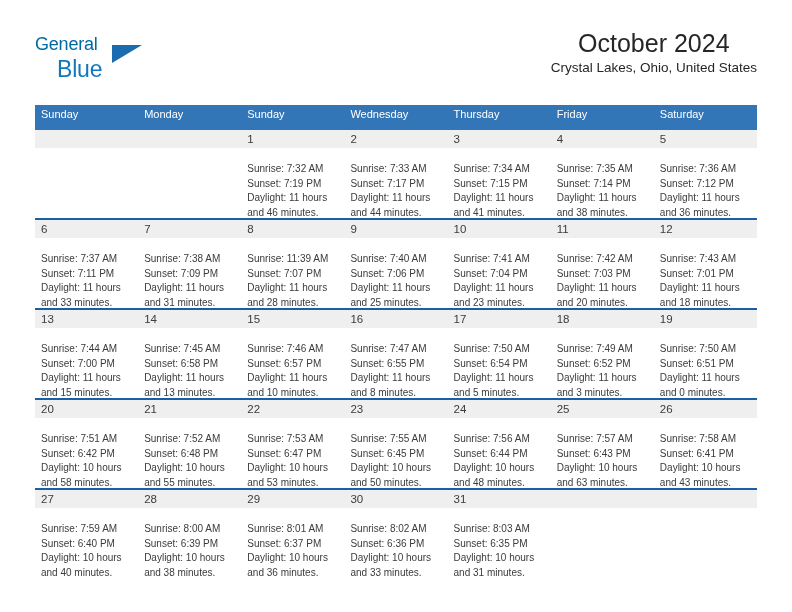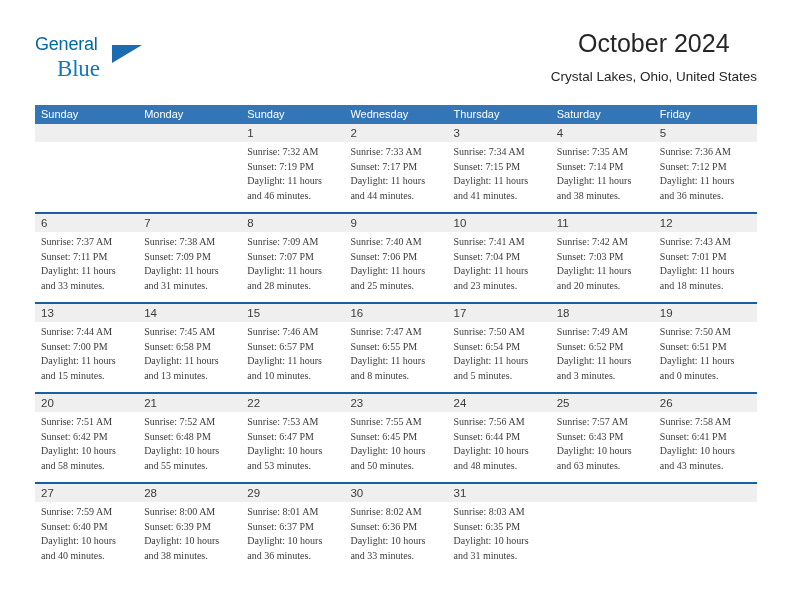--- a/index.html
+++ b/index.html
@@ -44,21 +44,21 @@
     color: #0369a1;
     font-family: "Liberation Sans", sans-serif;
   }
   .brand-blue {
     position: absolute;
     left: 22px;
     top: 22px;
     font-size: 23px;
     letter-spacing: -0.2px;
     color: #1278be;
-    font-family: Liberation Serif, serif;
+    font-family: Liberation Sans, sans-serif;
   }
   .brand-triangle {
     position: absolute;
     left: 77px;
     top: 11px;
     width: 0;
     height: 0;
     border-top: 0 solid transparent;
     border-left: 30px solid #1a6bb0;
     border-bottom: 18px solid transparent;
@@ -73,35 +73,34 @@
   .cal-title {
     font-size: 25px;
     color: #262626;
     line-height: 30px;
     white-space: nowrap;
   }
   .cal-subtitle {
     font-size: 13.5px;
     color: #262626;
     line-height: 20px;
-    margin-top: 9px;
     white-space: nowrap;
   }
 
   
   .calendar {
     position: absolute;
     left: 35px;
     top: 105px;
     width: 722px;
   }
   .dow-row {
     display: flex;
     background: #3276b8;
-    height: 19px;
+    height: 25px;
   }
   .dow {
     flex: 1 1 0;
     color: #ffffff;
     font-size: 11px;
     line-height: 19px;
     padding-left: 6px;
     box-sizing: border-box;
     white-space: nowrap;
   }
@@ -136,23 +135,22 @@
     z-index: 2;
     font-size: 11.5px;
     line-height: 18px;
     color: #3b3b3b;
     height: 18px;
   }
   .detail {
     font-size: 10px;
     line-height: 14.6px;
     color: #3b3b3b;
-    margin-top: 3px;
+    margin-top: 14px;
     white-space: nowrap;
-    font-family: Liberation Serif, serif;
   }
   .detail div {
     white-space: nowrap;
   }
 </style>
 </head>
 <body>
 
 <div class="page">
 
@@ -171,22 +169,22 @@
 
   </div>
 
   <div class="calendar">
     <div class="dow-row">
       <div class="dow">Sunday</div>
       <div class="dow">Monday</div>
       <div class="dow">Sunday</div>
       <div class="dow">Wednesday</div>
       <div class="dow">Thursday</div>
+      <div class="dow">Friday</div>
       <div class="dow">Saturday</div>
-      <div class="dow">Friday</div>
     </div>
 
     <div id="weeks-container">
         <div class="week">
           <div class="daynum-band"></div>
           <div class="week-inner">
             <div class="cell empty">
               <div class="daynum"></div>
             </div>
             <div class="cell empty">
@@ -256,21 +254,21 @@
               <div class="detail">
                 <div>Sunrise: 7:38 AM</div>
                 <div>Sunset: 7:09 PM</div>
                 <div>Daylight: 11 hours</div>
                 <div>and 31 minutes.</div>
               </div>
             </div>
             <div class="cell">
               <div class="daynum">8</div>
               <div class="detail">
-                <div>Sunrise: 7:09 AM</div>
+                <div>Sunrise: 11:39 AM</div>
                 <div>Sunset: 7:07 PM</div>
                 <div>Daylight: 11 hours</div>
                 <div>and 28 minutes.</div>
               </div>
             </div>
             <div class="cell">
               <div class="daynum">9</div>
               <div class="detail">
                 <div>Sunrise: 7:40 AM</div>
                 <div>Sunset: 7:06 PM</div>

